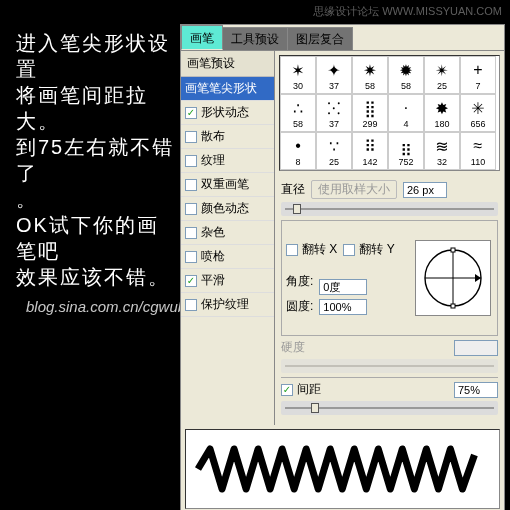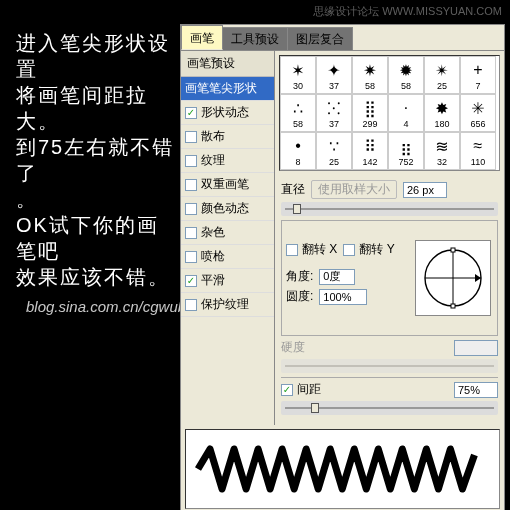--- a/index.html
+++ b/index.html
@@ -3,21 +3,21 @@
 <meta charset="utf-8">
 <style>
 * { margin:0; padding:0; box-sizing:border-box; font-family:"SimSun",sans-serif; }
 body { width:510px; height:510px; background:#000; position:relative; overflow:hidden; }
 .topbar { position:absolute; top:0; right:0; color:#5d5d5d; font-size:11px; padding:4px 8px; }
 .instruct { position:absolute; left:16px; top:30px; color:#fff; font-size:20px; line-height:26px; letter-spacing:2px; width:160px; }
 .blogurl { position:absolute; left:26px; top:298px; color:#c8c8c8; font-size:15px; font-style:italic; text-shadow:1px 1px 2px #000; }
 .panel { position:absolute; left:180px; top:24px; width:325px; background:#ece9d8; border:1px solid #888; }
 .tabs { display:flex; background:#ece9d8; border-bottom:1px solid #888; }
 .tab { padding:3px 8px 2px; font-size:12px; border:1px solid #888; border-bottom:none; background:#737373; margin-right:-1px; margin-top:2px; cursor:pointer; }
-.tab.active { background:#fef9c3; margin-top:0; padding-top:4px; border-bottom:1px solid #ece9d8; position:relative; z-index:1; }
+.tab.active { background:#5eead4; margin-top:0; padding-top:4px; border-bottom:1px solid #ece9d8; position:relative; z-index:1; }
 .panelbody { display:flex; height:374px; }
 .settings { width:94px; border-right:1px solid #888; background:#ece9d8; }
 .settings-head { font-size:12px; padding:4px 6px; border-bottom:1px solid #bbb; background:#e4e1d0; }
 .setrow { display:flex; align-items:center; padding:3px 4px; font-size:12px; border-bottom:1px solid #ddd; cursor:pointer; }
 .setrow.sel { background:#316ac5; color:#fff; }
 .right { flex:1; display:flex; flex-direction:column; }
 .swatches { background:#fff; border:1px inset #888; margin:4px; height:118px; display:flex; flex-wrap:wrap; overflow:hidden; align-content:flex-start; }
 .sw { width:36px; height:38px; border:1px solid #ccc; display:flex; flex-direction:column; align-items:center; justify-content:center; }
 .sw .g { width:22px; height:22px; display:flex; align-items:center; justify-content:center; color:#000; font-size:16px; }
 .sw .n { font-size:9px; color:#000; }
@@ -211,21 +211,21 @@
           </div>
           <div class="row">
             <span class="ck"></span>
             <span>翻转 X</span>
             <span style="width:6px"></span>
             <span class="ck"></span>
             <span>翻转 Y</span>
           </div>
           <div class="row" style="margin-top:10px">
             <span class="lbl">角度:</span>
-            <input type="text" style="width: 36px;" value="0度">
+            <input type="text" style="width: 48px; margin-top: 11px;" value="0度">
           </div>
           <div class="row">
             <span class="lbl">圆度:</span>
             <input type="text" style="width: 48px;" value="100%">
           </div>
           <div style="clear:both"></div>
         </div>
 
         <div class="row">
           <span class="dim">硬度</span>

